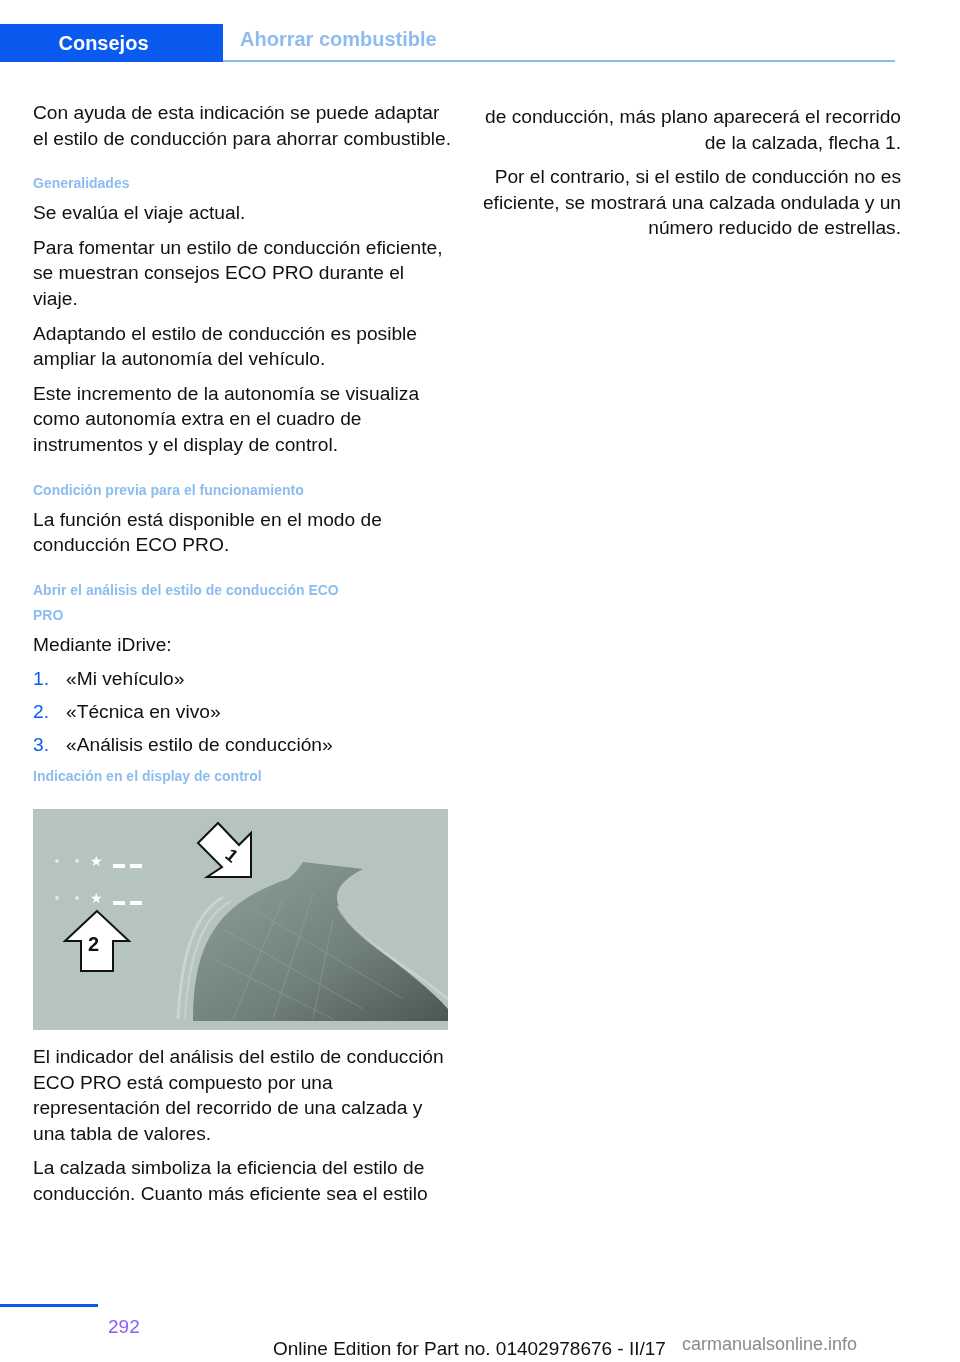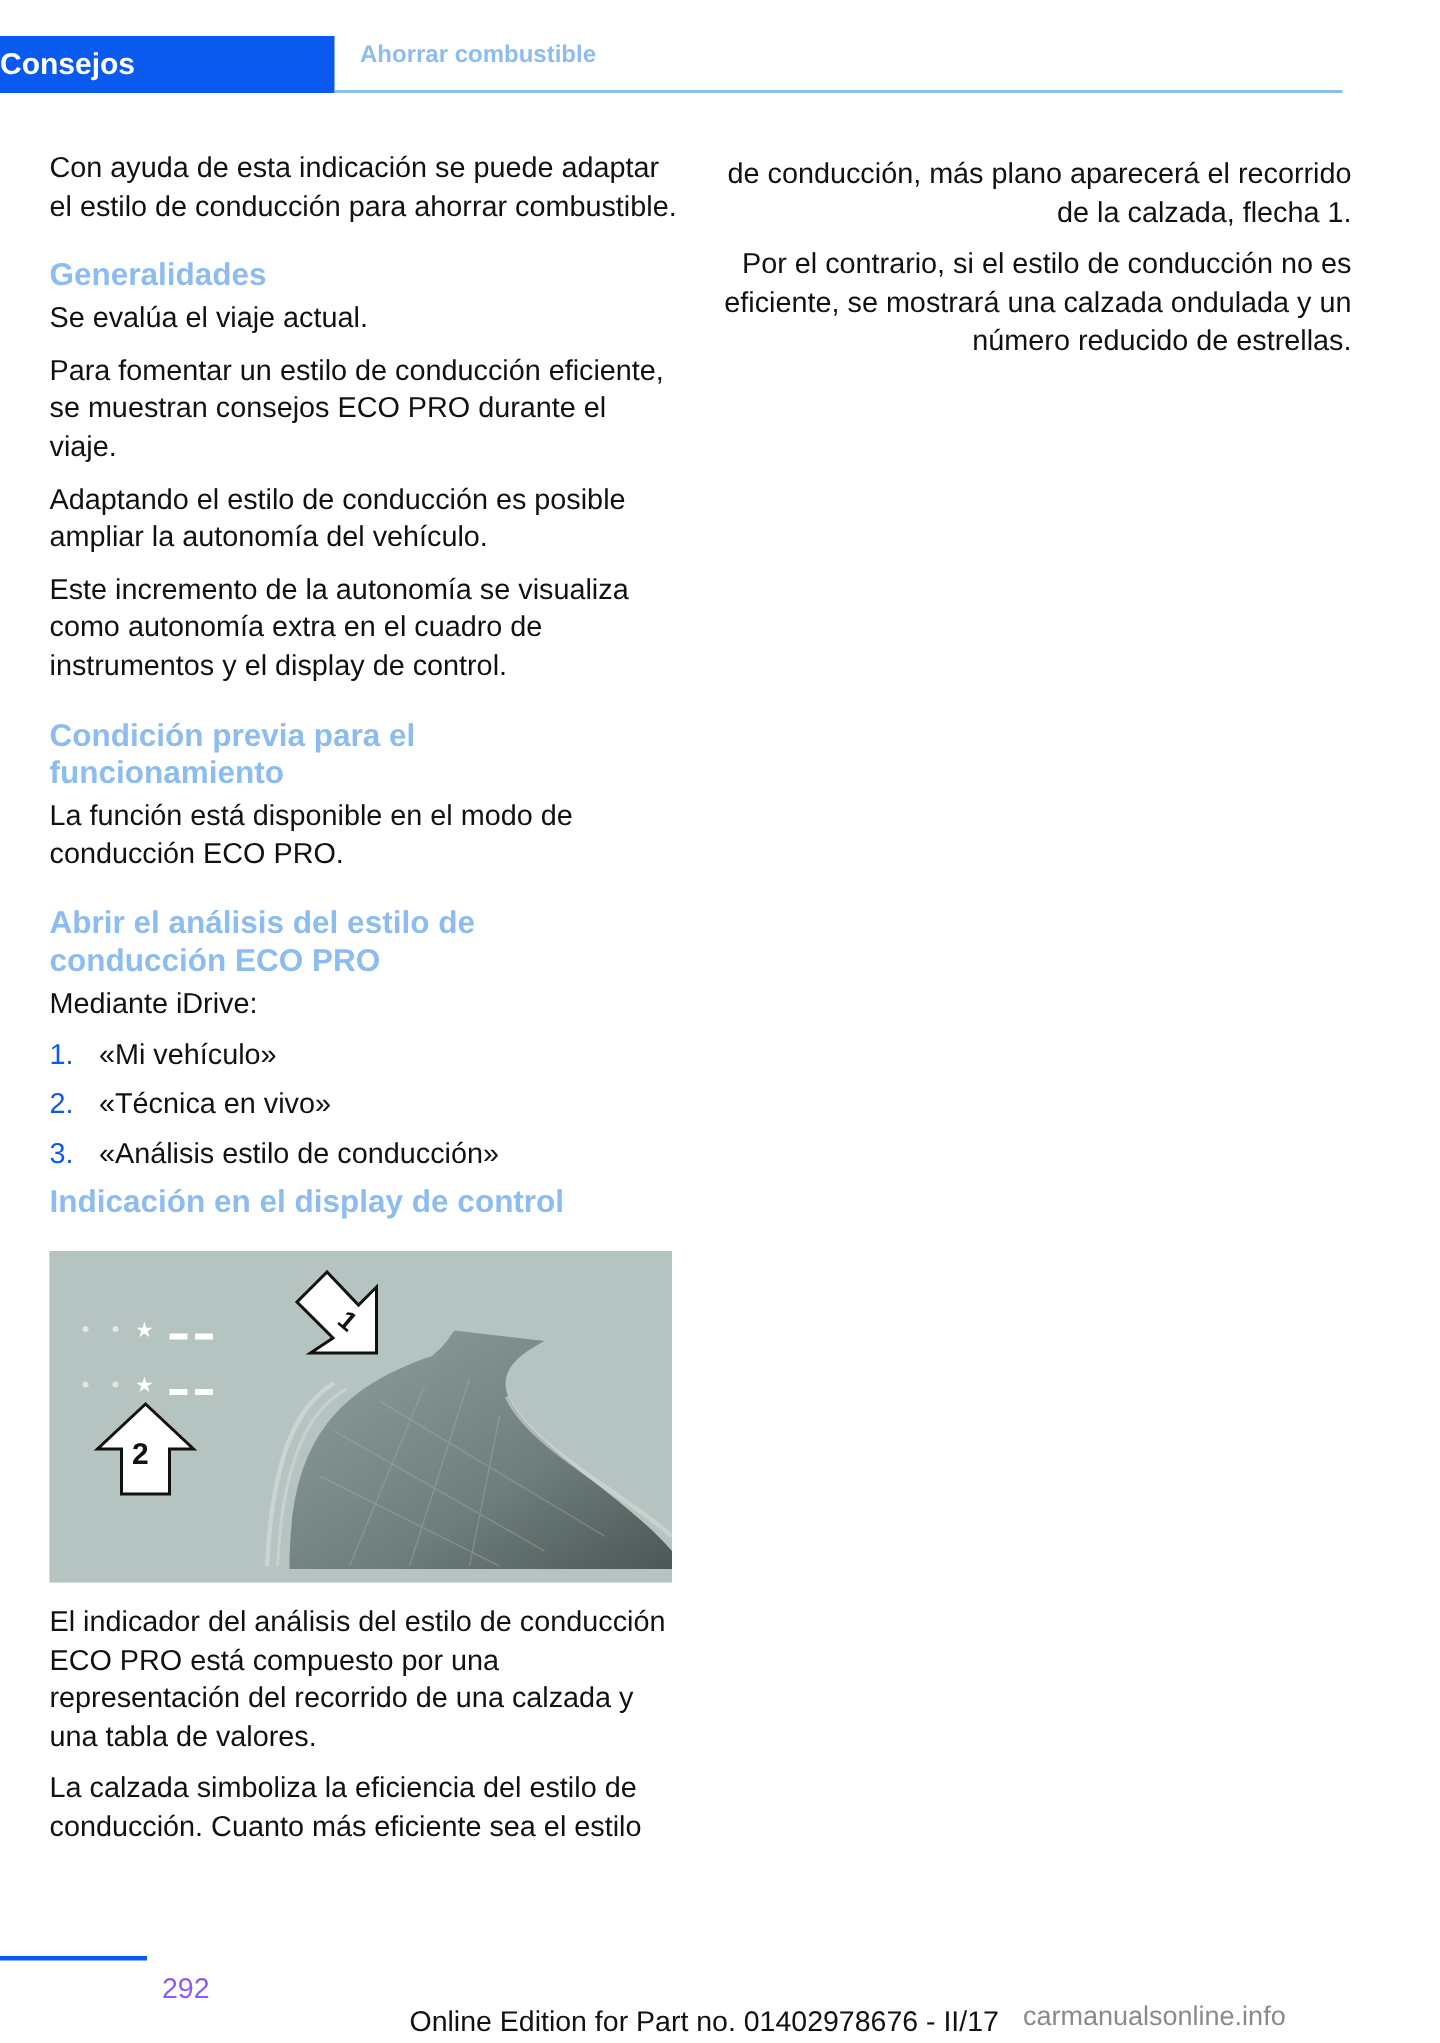--- a/index.html
+++ b/index.html
@@ -4,35 +4,35 @@
 <style>
   html, body { margin: 0; padding: 0; background: #ffffff; }
   body {
     width: 960px; height: 1362px; position: relative; overflow: hidden;
     font-family: "Liberation Sans", "DejaVu Sans", sans-serif; color: #111111;
   }
   
   .hdr-tab {
     position: absolute; left: 0; top: 24px; width: 223px; height: 38px;
     background: #0a5af0; color: #ffffff; font-weight: bold; font-size: 20px;
-    display: flex; align-items: center; justify-content: flex-start; padding-right: 16px; box-sizing: border-box;
+    display: flex; align-items: center; justify-content: center; padding-right: 16px; box-sizing: border-box;
   }
   .hdr-section {
-    position: absolute; left: 240px; top: 28px; font-size: 16px; font-weight: bold; color: #8cbcf0;
+    position: absolute; left: 240px; top: 28px; font-size: 20px; font-weight: bold; color: #8cbcf0;
   }
   .hdr-rule {
     position: absolute; left: 223px; top: 60px; width: 672px; height: 2px; background: #8cbcf0;
   }
   
   .col { position: absolute; top: 100px; width: 420px; }
   .col-left { left: 33px; }
   .col-right { left: 481px; top: 104px; text-align: right; }
   p { margin: 0 0 9px 0; font-size: 19.2px; line-height: 25.6px; }
   h2 {
-    margin: 20px 0 4px 0; font-size: 21px; line-height: 25px; font-weight: bold; color: #8cbcf0;
+    margin: 20px 0 4px 0; font-size: 14px; line-height: 25px; font-weight: bold; color: #8cbcf0;
   }
   ol.steps { list-style: none; margin: 6px 0 0 0; padding: 0; }
   ol.steps li { position: relative; padding-left: 33px; font-size: 19.2px; line-height: 25.6px; margin-bottom: 7px; }
   ol.steps li .num { position: absolute; left: 0; color: #0a5af0; }
   .figure {
     width: 415px; height: 221px; margin: 20px 0 14px 0; background: #b5c4c1; position: relative; overflow: hidden;
   }
   .figure svg { display: block; }
   
   .ftr-rule { position: absolute; left: 0; top: 1304px; width: 98px; height: 3px; background: #0a5af0; }

